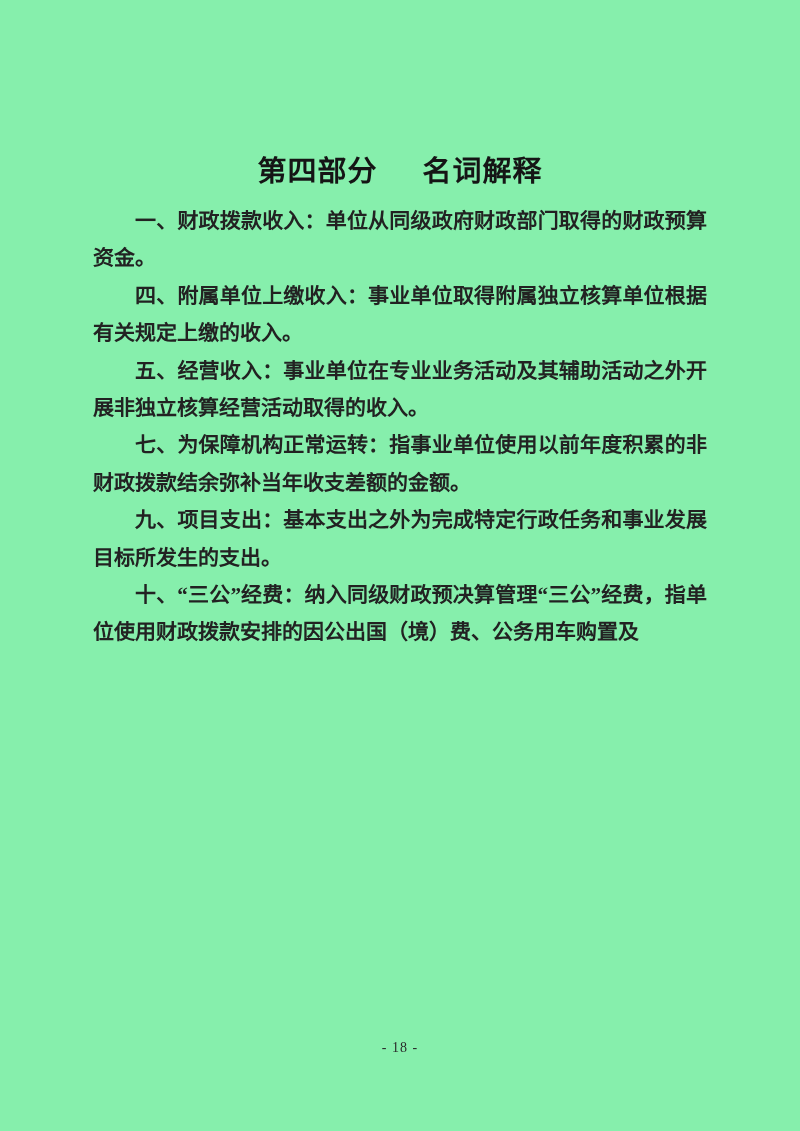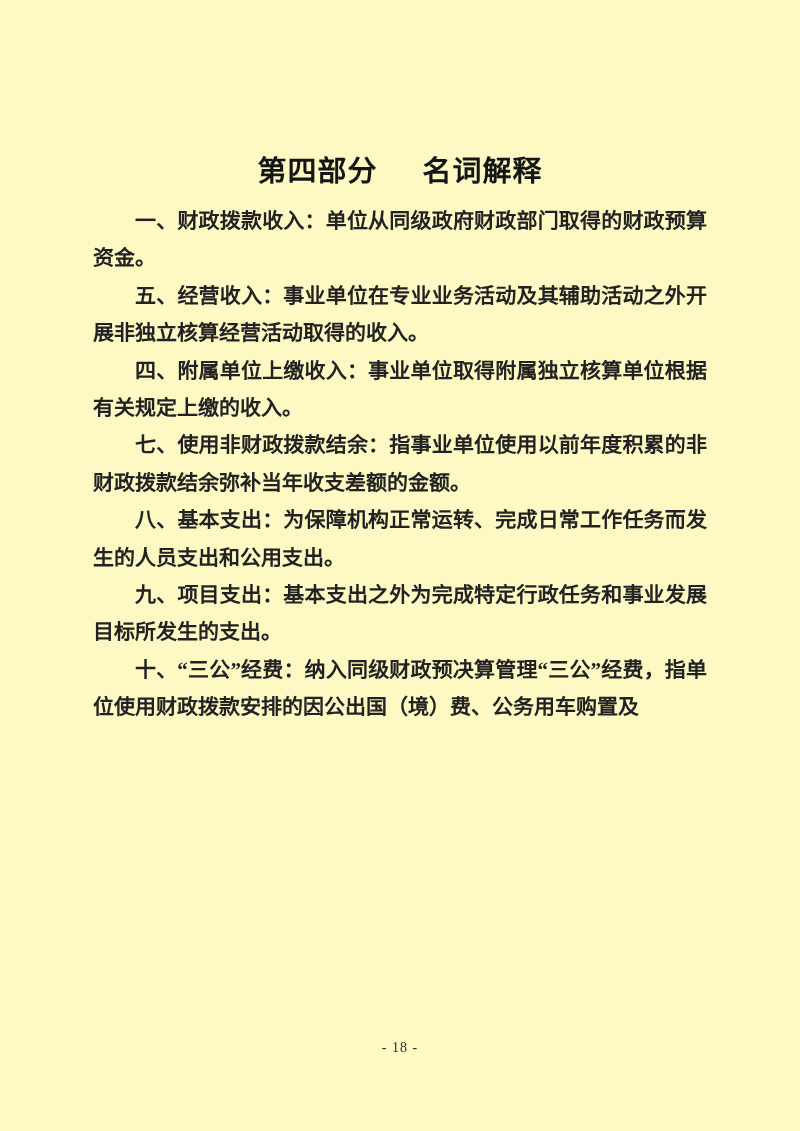--- a/index.html
+++ b/index.html
@@ -4,21 +4,21 @@
 <style>
   html, body {
     margin: 0;
     padding: 0;
     background: #ffffff;
   }
   .page {
     position: relative;
     width: 800px;
     height: 1131px;
-    background: #fef9c3;
+    background: #86efac;
     overflow: hidden;
     box-sizing: border-box;
   }
   .doc-title {
     position: absolute;
     top: 126px;
     left: 0;
     width: 100%;
     display: flex;
     justify-content: center;
@@ -68,23 +68,22 @@
 
 <div class="page">
 
   <div class="doc-title">
     <span class="title-part1">第四部分</span>
     <span class="title-part2">名词解释</span>
   </div>
 
   <div class="content">
     <p>一、财政拨款收入：单位从同级政府财政部门取得的财政预算资金。</p>
+    <p>四、附属单位上缴收入：事业单位取得附属独立核算单位根据有关规定上缴的收入。</p>
     <p>五、经营收入：事业单位在专业业务活动及其辅助活动之外开展非独立核算经营活动取得的收入。</p>
-    <p>四、附属单位上缴收入：事业单位取得附属独立核算单位根据有关规定上缴的收入。</p>
-    <p>七、使用非财政拨款结余：指事业单位使用以前年度积累的非财政拨款结余弥补当年收支差额的金额。</p>
-    <p>八、基本支出：为保障机构正常运转、完成日常工作任务而发生的人员支出和公用支出。</p>
+    <p>七、为保障机构正常运转：指事业单位使用以前年度积累的非财政拨款结余弥补当年收支差额的金额。</p>
     <p>九、项目支出：基本支出之外为完成特定行政任务和事业发展目标所发生的支出。</p>
     <p>十、“三公”经费：纳入同级财政预决算管理“三公”经费，指单位使用财政拨款安排的因公出国（境）费、公务用车购置及</p>
   </div>
 
   <div class="page-footer">- 18 -</div>
 
 </div>
 
 </body></html>

